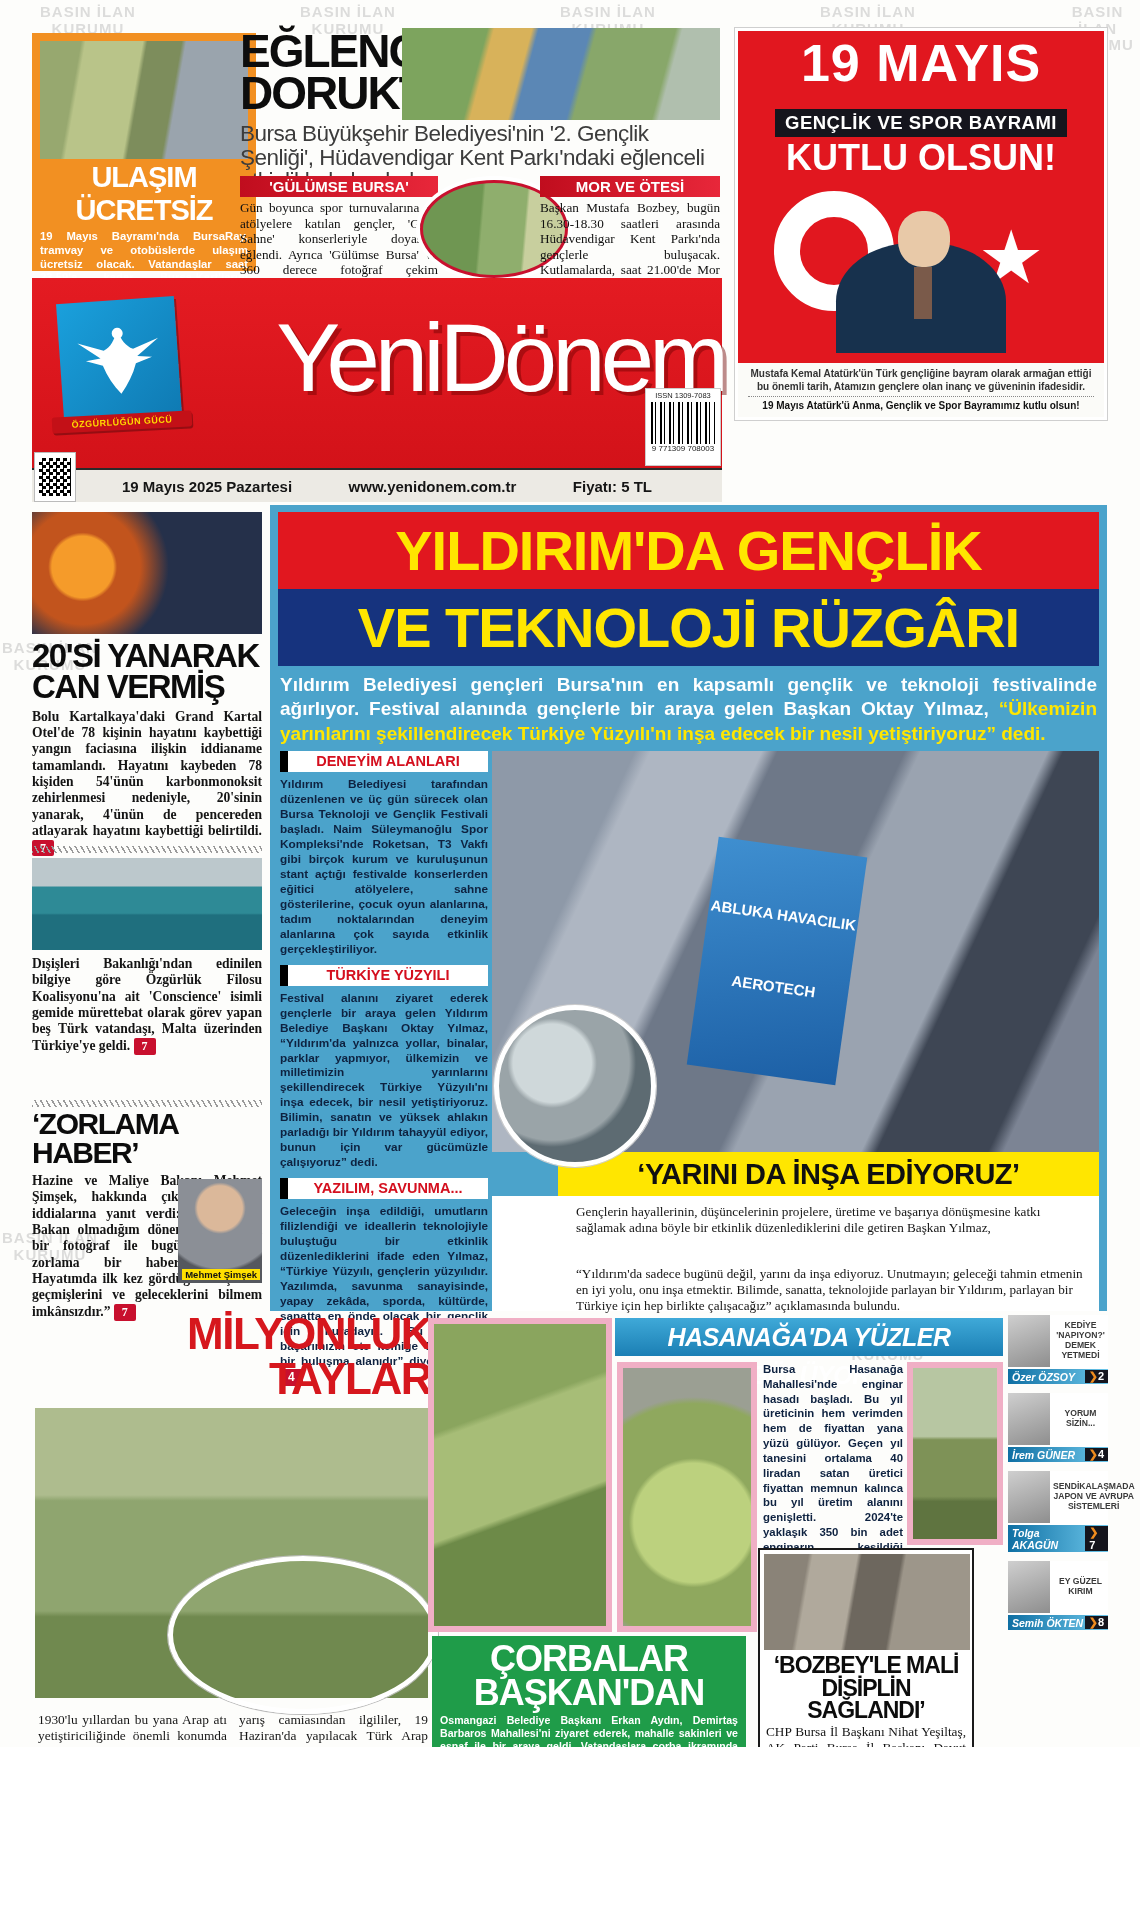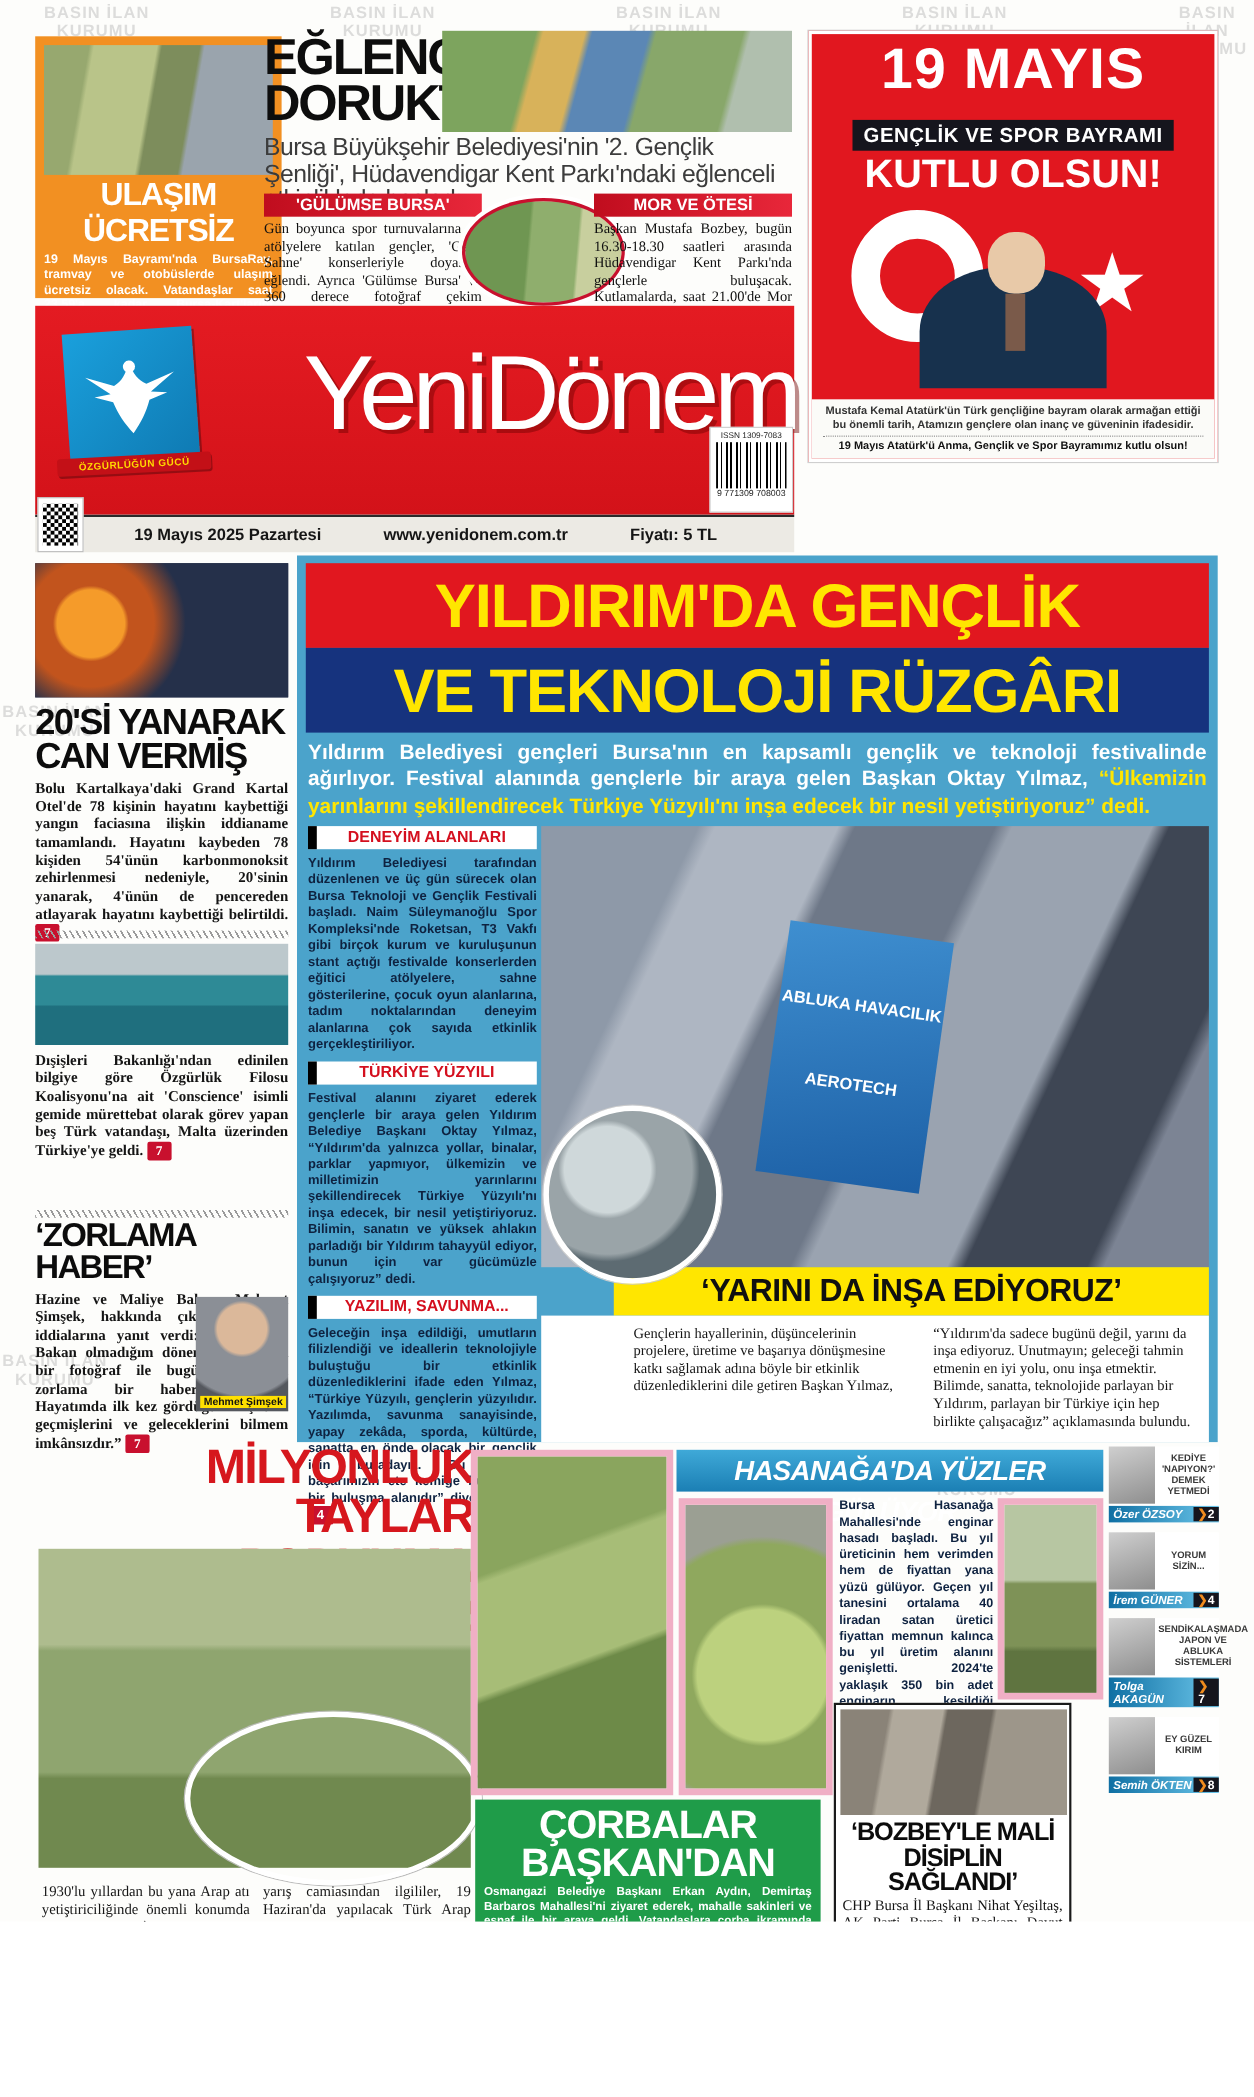--- a/index.html
+++ b/index.html
@@ -66,21 +66,21 @@
   .hl2{top:84px;background:#16337e;}
   .feat-sub{position:absolute;left:10px;top:168px;width:817px;color:#fff;font-weight:bold;
             font-size:19px;line-height:1.28;text-align:justify;}
   .feat-sub .yellow{color:#ffe600;}
   .sechead{background:#fff;color:#d40f1e;font-weight:900;font-size:14.5px;text-align:center;
            height:21px;line-height:21px;margin:0 0 5px 0;border-left:8px solid #000000;}
   .secbody{font-size:11.8px;font-weight:bold;color:#0e2240;line-height:1.27;text-align:justify;margin:0 0 8px 0;}
   .ybanner{position:absolute;left:288px;top:647px;width:541px;height:44px;background:#ffe600;color:#101010;
            font-weight:900;font-size:29px;text-align:center;line-height:44px;letter-spacing:-.5px;}
   .ycols{position:absolute;left:222px;top:691px;width:607px;height:115px;background:#fff;display:flex;gap:30px;
-         padding:8px 8px 0 84px;box-sizing:border-box;}
+         padding:8px 8px 0 84px;box-sizing:border-box;flex-direction:column;}
   .ycols .col{flex:1;font-size:13.2px;line-height:1.22;color:#151515;}
   .circlephoto{position:absolute;left:224px;top:500px;width:152px;height:152px;border-radius:50%;
                border:5px solid #fff;box-shadow:0 0 0 1px #ccc;z-index:4;
                background:radial-gradient(circle at 35% 35%,#cfd8da 0 28%,#9aa4a8 32% 55%,#5d6b72 60%);}
   
   .taylar-title{position:absolute;left:35px;top:1312px;width:396px;color:#d6171d;font-weight:900;
                 font-size:44px;letter-spacing:-1.5px;line-height:1.02;text-align:right;}
   
   .hasbar{position:absolute;left:615px;top:1318px;width:388px;height:38px;
           background:linear-gradient(180deg,#3fa9d8,#1b7fb4);color:#fff;font-weight:900;font-style:italic;
@@ -354,21 +354,21 @@
         <div class="topic">YORUM SİZİN...</div>
       </div>
       <div class="namebar">
         <span>İrem GÜNER</span>
         <span class="pg"><span class="arr">❯</span><span>4</span></span>
       </div>
     </div>
     <div class="colmn">
       <div class="toprow">
         <div class="face"></div>
-        <div class="topic">SENDİKALAŞMADA JAPON VE ABLUKA SİSTEMLERİ</div>
+        <div class="topic">SENDİKALAŞMADA JAPON VE AVRUPA SİSTEMLERİ</div>
       </div>
       <div class="namebar">
         <span>Tolga AKAGÜN</span>
         <span class="pg"><span class="arr">❯</span><span>7</span></span>
       </div>
     </div>
     <div class="colmn">
       <div class="toprow">
         <div class="face"></div>
         <div class="topic">EY GÜZEL KIRIM</div>

